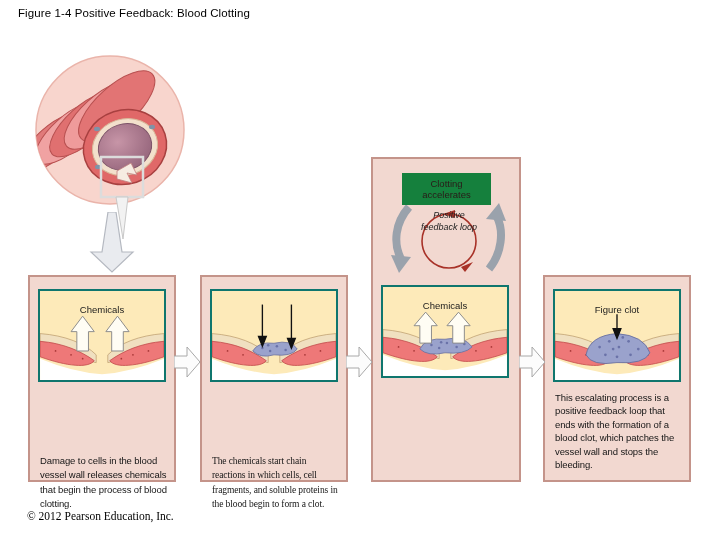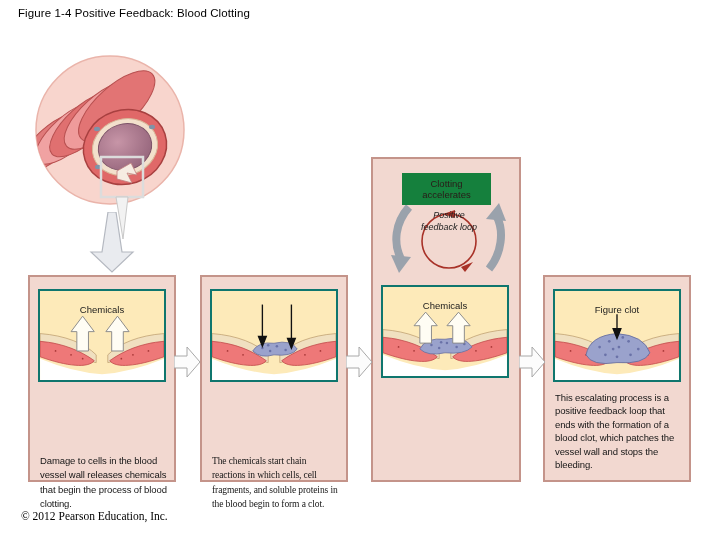--- a/index.html
+++ b/index.html
@@ -62,21 +62,21 @@
     font-style:italic;font-size:9px;line-height:1.35;color:#222;z-index:2;
   }
 
   
   .flow-right{position:absolute;width:26px;height:30px;}
   .fr1{left:174px;top:347px;}
   .fr2{left:346px;top:347px;}
   .fr3{left:519px;top:347px;}
 
   .copyright{
-    position:absolute;left:21px;top:510px;
+    position:absolute;left:27px;top:510px;
     font-family:"Liberation Serif", serif;
     font-size:11.5px;color:#000;
   }
 </style>
 </head>
 <body>
 
 <div class="title">Figure 1-4  Positive Feedback: Blood Clotting</div>
 
 <svg class="vessel-circle" viewBox="0 0 150 186">

